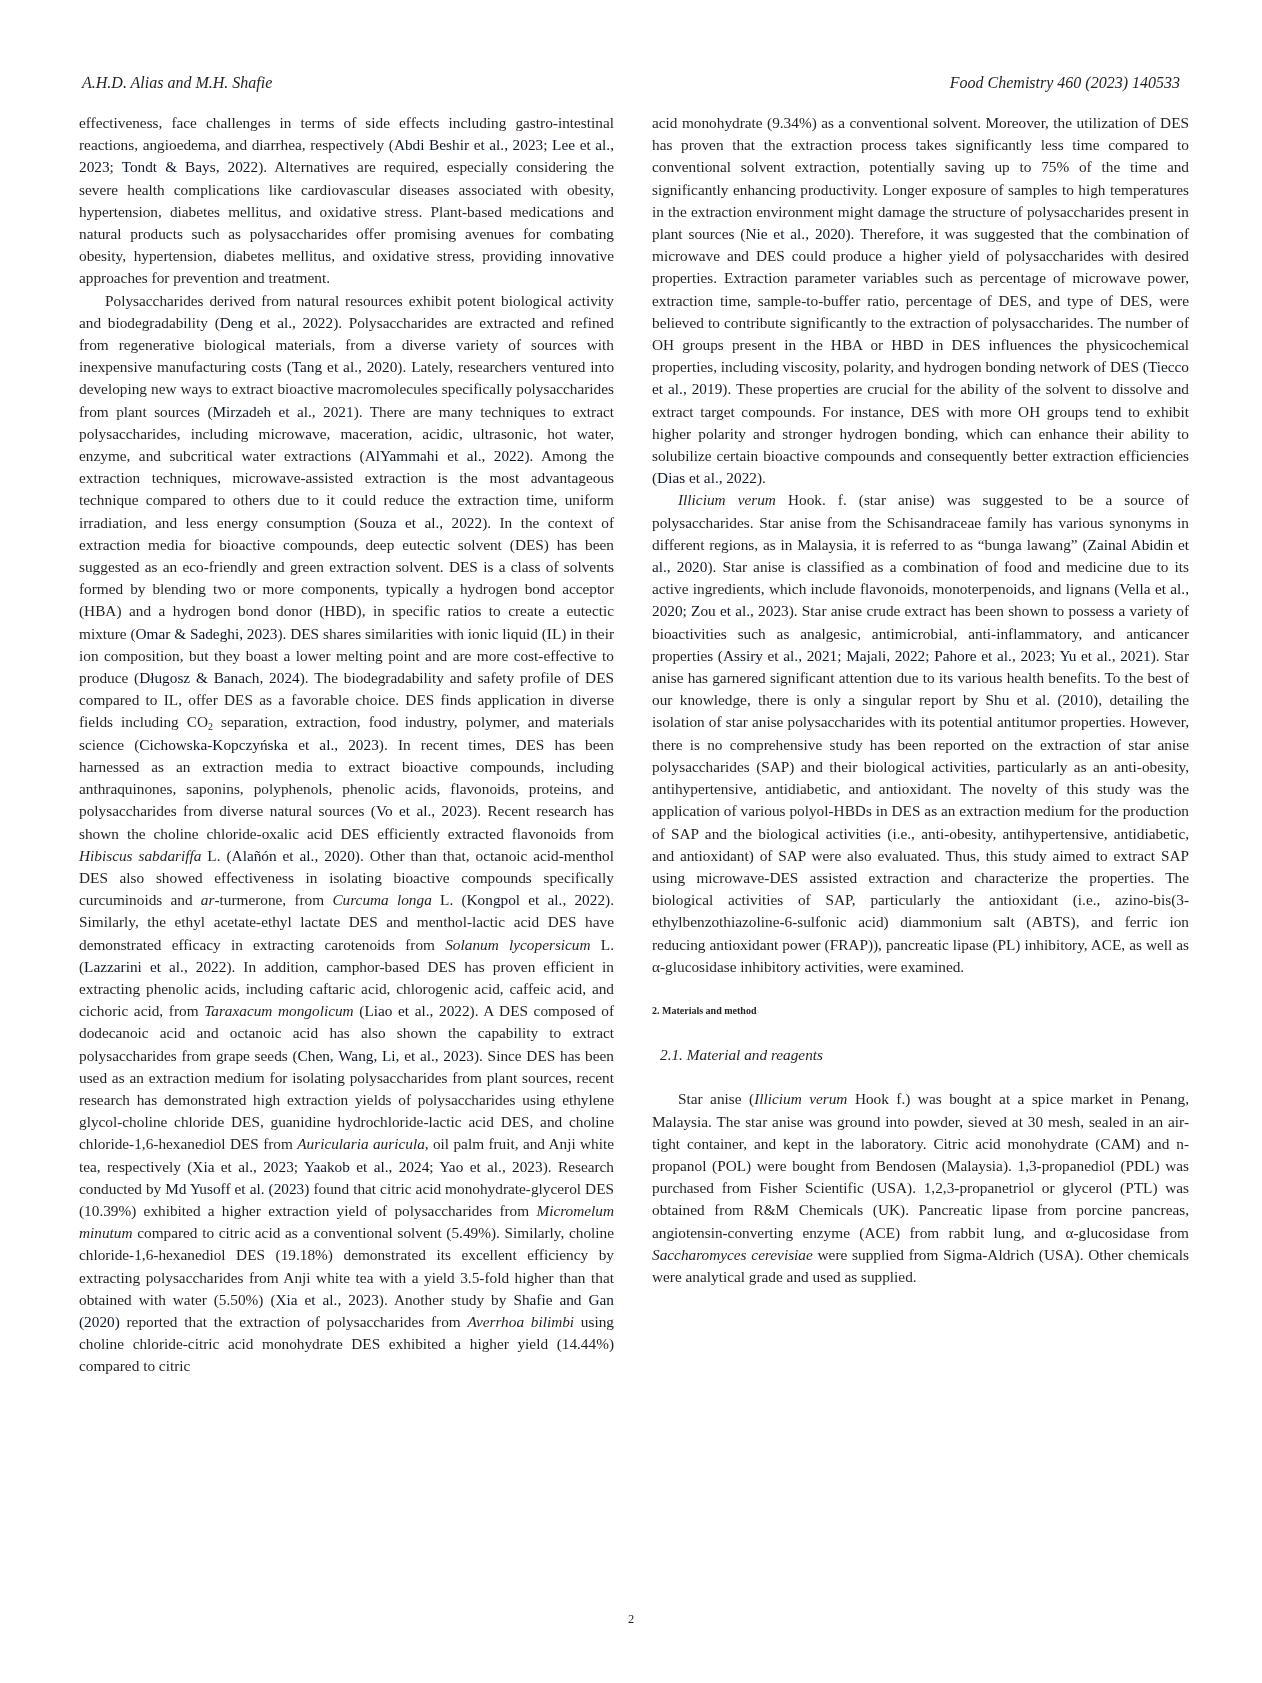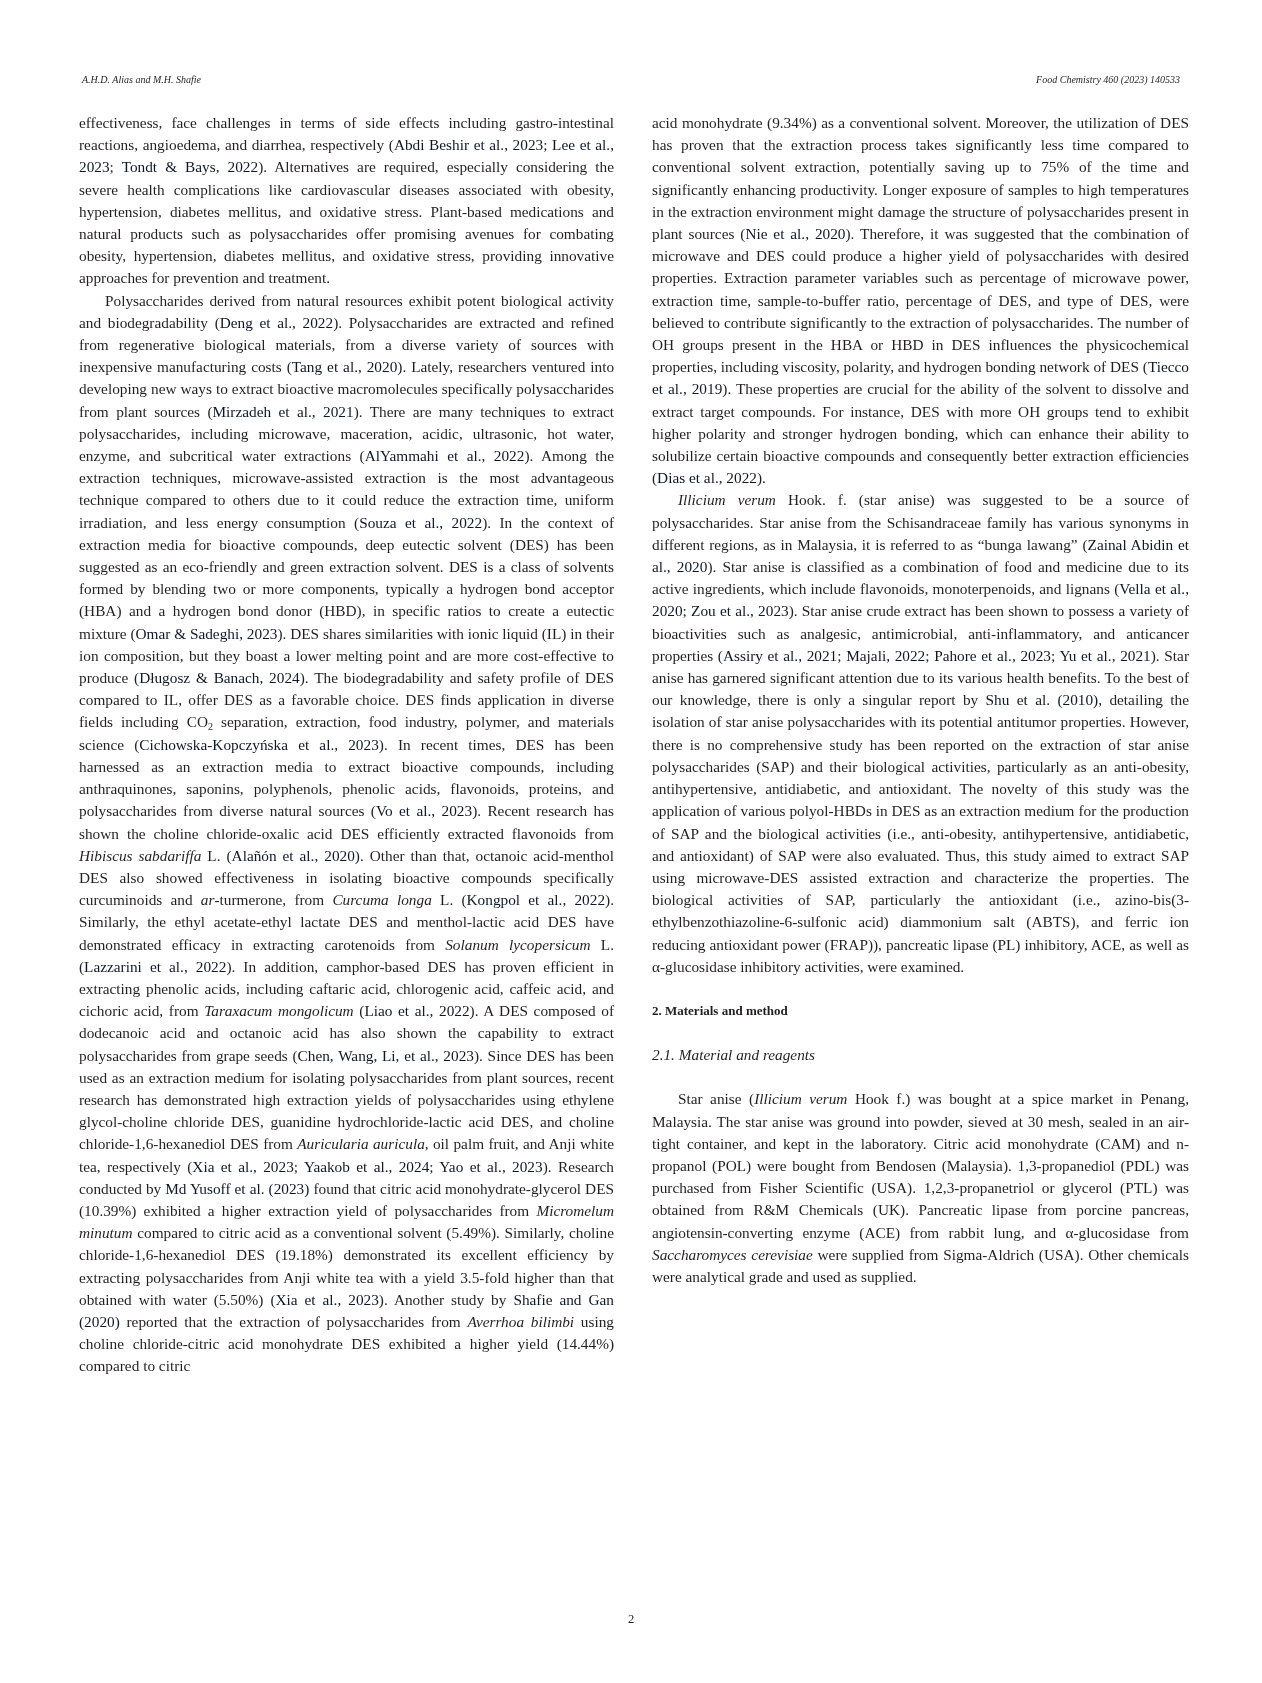--- a/index.html
+++ b/index.html
@@ -1,28 +1,28 @@
 <!DOCTYPE html>
 <html><head>
 <meta charset="utf-8">
 <style>
   html, body { margin: 0; padding: 0; background: #ffffff; }
   body { width: 1262px; height: 1683px; position: relative; overflow: hidden; font-family: "Liberation Serif", "DejaVu Serif", serif; color: #231f20; }
-  .running-head { position: absolute; top: 74px; left: 82px; right: 82px; height: 20px; font-style: italic; font-size: 10px; color: #231f20; }
+  .running-head { position: absolute; top: 74px; left: 82px; right: 82px; height: 20px; font-style: italic; font-size: 16px; color: #231f20; }
   .running-head .left { position: absolute; left: 0; top: 0; }
   .running-head .right { position: absolute; right: 0; top: 0; }
   .col { position: absolute; top: 112px; width: 535px; font-size: 15.3px; line-height: 22.2px; text-align: justify; hyphens: manual; }
   .col.left { left: 79px; }
   .col.right { left: 652px; width: 537px; }
   .col p { margin: 0; text-indent: 0; }
   .col p.indent { text-indent: 26px; }
   .col .ref { color: #0f172a; text-decoration: none; }
   .col em { font-style: italic; }
-  .section-head { font-weight: bold; font-size: 13px; margin: 22px 0 0 0; }
-  .subsection-head { font-style: italic; font-size: 15.3px; margin: 22px 0 22px 0; }
+  .section-head { font-weight: bold; font-size: 10px; margin: 22px 0 0 0; }
+  .subsection-head { font-style: italic; font-size: 15.3px; margin: 22px 0 22px 8px; }
   .section-head + .subsection-head { margin-top: 22px; }
   .page-number { position: absolute; top: 1612px; left: 0; width: 1262px; text-align: center; font-size: 12.5px; }
   sub { font-size: 10px; vertical-align: -3px; line-height: 0; }
 </style>
 </head>
 <body>
 
 <div class="running-head">
   <span class="left">A.H.D. Alias and M.H. Shafie</span>
   <span class="right">Food Chemistry 460 (2023) 140533</span>

